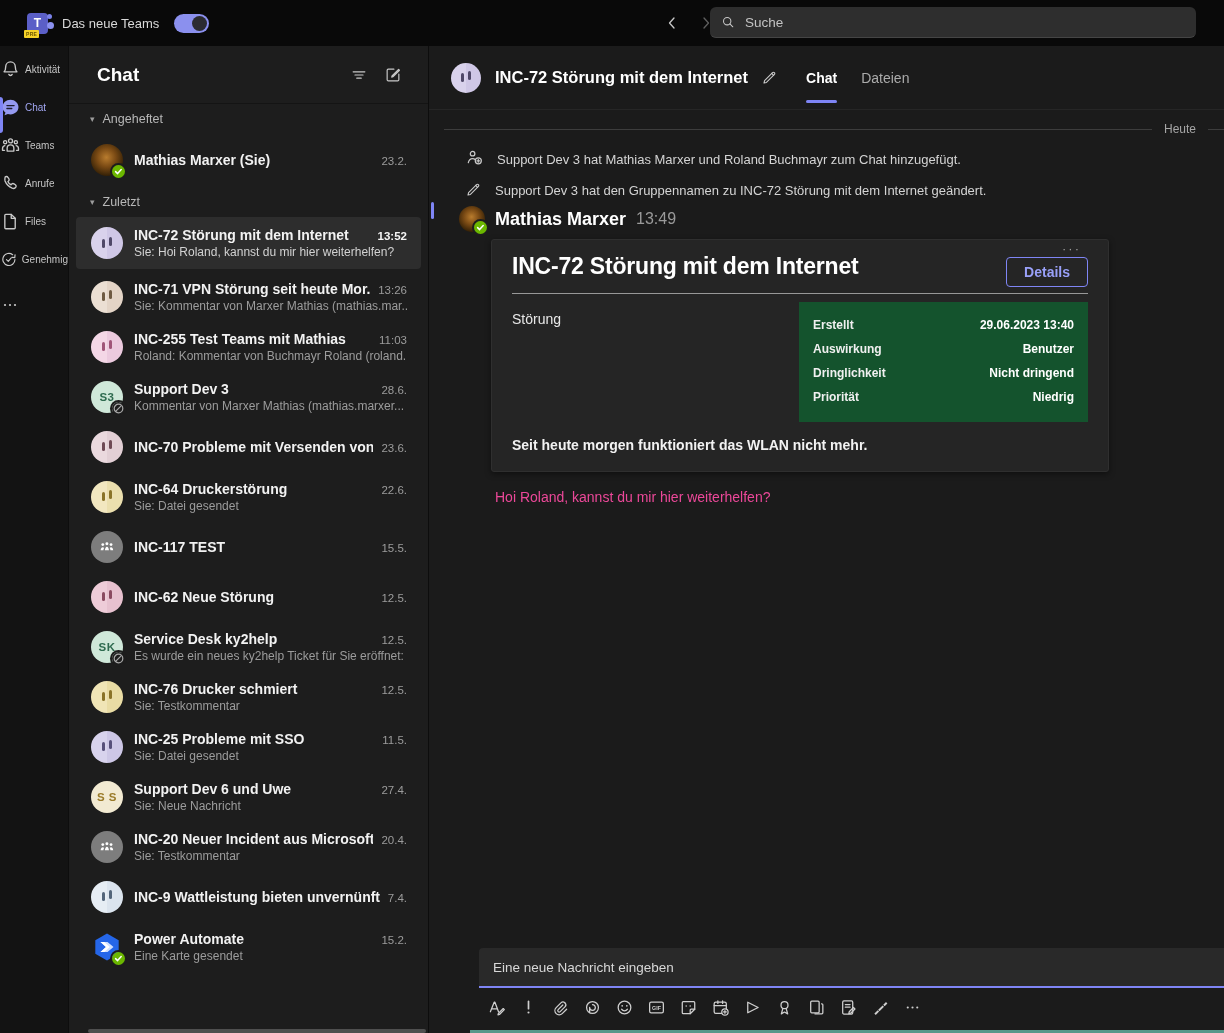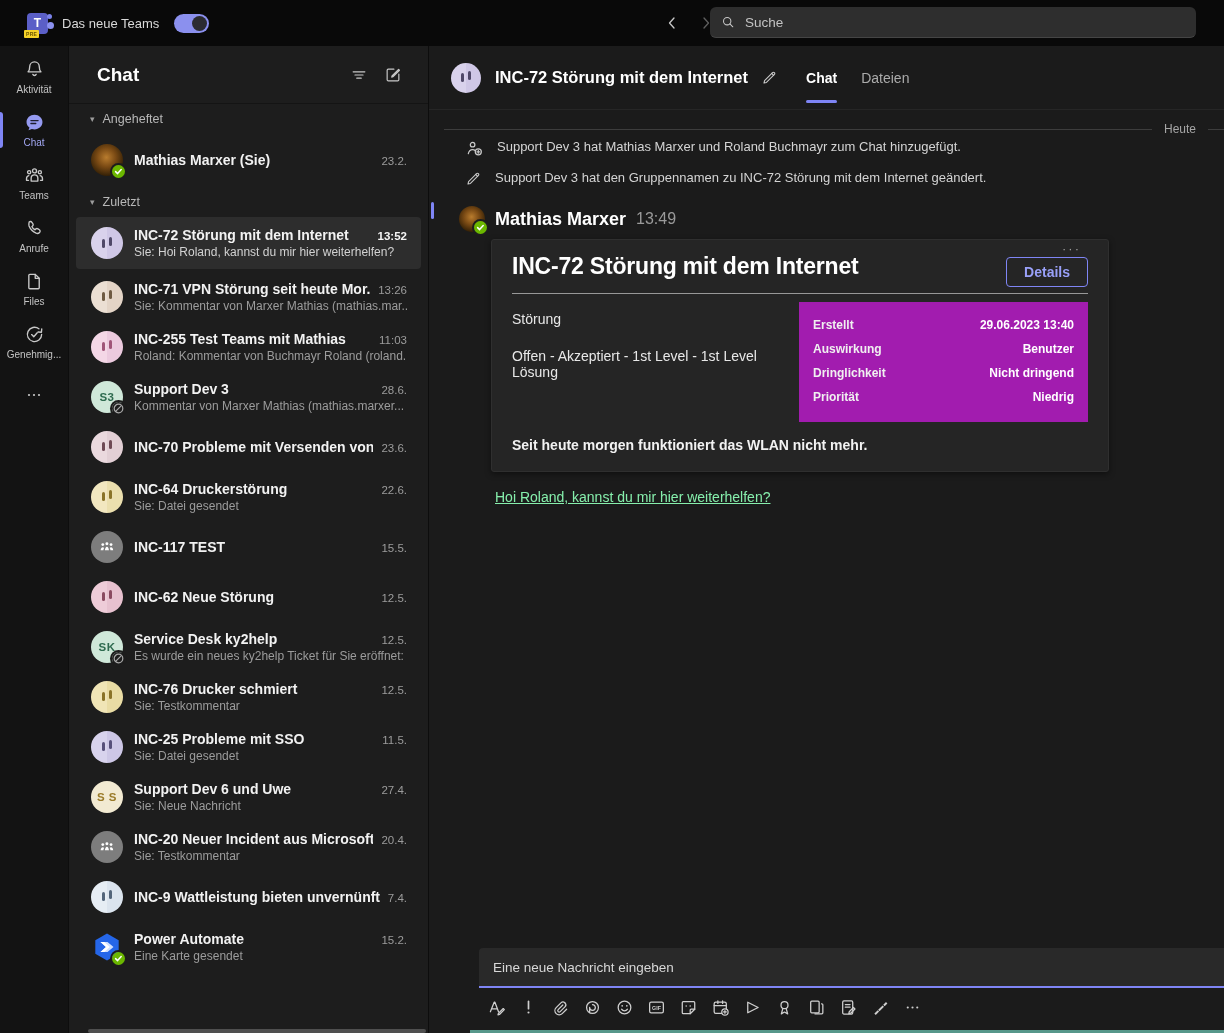--- a/index.html
+++ b/index.html
@@ -20,21 +20,21 @@
   .navarrow { position:absolute; top:15px; width:16px; height:16px; }
   .nav-back { left:664px; }
   .nav-fwd  { left:698px; }
   .nav-fwd path { stroke:#5f5f5f; }
   .searchbox { position:absolute; left:710px; top:7px; width:486px; height:31px; background:#2e2e2e; border-radius:6px; border-bottom:1px solid #454545; display:flex; align-items:center; padding:0 10px; }
   .searchbox input { flex:1; background:transparent; border:none; outline:none; color:#d946ef; font-size:13.5px; font-family:"Liberation Sans",sans-serif; margin-left:9px; }
   .searchbox input::placeholder { color:#c3c3c3; opacity:1; }
 
   
   .rail { position:absolute; left:0; top:46px; width:68px; height:987px; background:#131313; display:flex; flex-direction:column; align-items:center; padding-top:13px; gap:17px; }
-  .rail-item { position:relative; width:100%; display:flex; flex-direction:column; align-items:center; gap:4px; cursor:pointer; }
+  .rail-item { position:relative; width:100%; display:flex; flex-direction:row; align-items:center; gap:4px; cursor:pointer; }
   .rail-item .rlabel { font-size:10px; color:#c4c4c4; max-width:62px; white-space:nowrap; overflow:hidden; }
   .rail-item.active .rlabel { color:#a2a7f2; }
   .rail-ind { position:absolute; left:0; top:0; width:3px; height:36px; background:#7f85f5; border-radius:0 3px 3px 0; }
   .rail-more { margin-top:8px; }
 
   
   .listpane { position:absolute; left:68px; top:46px; width:360px; height:987px; background:#1d1d1d; border-left:1px solid #0d0d0d; display:flex; flex-direction:column; }
   .lp-header { height:58px; display:flex; align-items:center; padding:0 26px 0 28px; border-bottom:1px solid #141414; flex:0 0 auto; }
   .lp-title { font-size:19px; font-weight:bold; color:#fff; flex:1; }
   .lp-iconbtn { width:18px; height:18px; margin-left:16px; cursor:pointer; }
@@ -71,43 +71,43 @@
   .tab { position:relative; display:flex; align-items:center; padding:0 12px; font-size:14px; color:#ababab; cursor:pointer; }
   .tab.active { color:#fff; font-weight:bold; }
   .tab.active .tab-underline { position:absolute; left:12px; right:12px; bottom:7px; height:3px; border-radius:2px; background:#7f85f5; }
   .unread-ind { position:absolute; left:2px; top:156px; width:3px; height:17px; border-radius:2px; background:#7f85f5; }
 
   .date-divider { display:flex; align-items:center; margin-top:12px; padding-left:15px; color:#a6a6a6; font-size:12px; }
   .date-divider .dl { flex:1; height:1px; background:#3d3d3d; }
   .date-divider .dr { width:16px; height:1px; background:#3d3d3d; }
   .date-divider .dtext { margin:0 12px; }
 
-  .sysmsg { display:flex; align-items:flex-start; gap:13px; padding-left:36px; height:28px; color:#d4d4d4; font-size:13px; margin-top:3px; }
+  .sysmsg { display:flex; align-items:flex-end; gap:13px; padding-left:36px; height:28px; color:#d4d4d4; font-size:13px; margin-top:3px; }
   .sysmsg:first-of-type { margin-top:11px; }
 
   .msg { margin-top:8px; padding-left:30px; }
   .msg-head { display:flex; align-items:center; gap:10px; }
   .msg-author { font-size:18px; font-weight:bold; color:#fff; }
   .msg-time { font-size:16px; color:#9a9a9a; }
 
   .card { position:relative; margin:7px 0 0 32px; width:618px; background:#252525; border:1px solid #2f2f2f; border-radius:3px; box-shadow:0 2px 6px rgba(0,0,0,.45); padding:13px 20px 18px; }
   .card-title { font-size:23px; font-weight:bold; color:#fff; letter-spacing:-.2px; }
   .card-more { position:absolute; top:1px; right:27px; color:#9d9d9d; font-size:13px; letter-spacing:2px; cursor:pointer; }
   .details-btn { position:absolute; top:17px; right:20px; background:transparent; border:1px solid #7f85f5; border-radius:4px; color:#99a0f8; font-size:14px; font-weight:bold; padding:6px 17px; cursor:pointer; font-family:"Liberation Sans",sans-serif; }
   .card-divider { height:1px; background:#989898; margin-top:13px; }
   .card-body { display:flex; align-items:flex-start; }
   .card-left { width:287px; padding-top:17px; }
   .card-cat { font-size:14px; color:#e8e8e8; }
   .card-status { margin-top:21px; font-size:14px; color:#e8e8e8; }
-  .card-panel { flex:1; margin-top:8px; background:#a21caf; padding:11px 14px 13px; }
+  .card-panel { flex:1; margin-top:8px; background:#14532d; padding:11px 14px 13px; }
   .frow { display:flex; justify-content:space-between; align-items:baseline; line-height:24px; }
   .flabel { font-size:12px; font-weight:bold; color:#f0f0f0; }
   .fvalue { font-size:12px; font-weight:bold; color:#fff; text-align:right; }
   .card-desc { margin-top:15px; font-size:14px; font-weight:bold; color:#f2f2f2; }
-  .msg-text { margin:17px 0 4px 36px; font-size:14px; color:#86efac;text-decoration:underline; }
+  .msg-text { margin:17px 0 4px 36px; font-size:14px; color:#ec4899; }
 
   
   .compose { position:absolute; left:50px; top:902px; width:790px; }
   .msg-input { width:100%; height:40px; background:#292929; border:none; outline:none; border-bottom:2px solid #7f85f5; border-radius:4px 4px 0 0; color:#e5e5e5; font-size:13.5px; padding:0 14px; font-family:"Liberation Sans",sans-serif; }
   .msg-input::placeholder { color:#d8d8d8; opacity:1; }
   .ctoolbar { display:flex; gap:8px; margin-top:7px; padding-left:5px; }
   .cbtn { width:24px; height:24px; display:flex; align-items:center; justify-content:center; cursor:pointer; border-radius:3px; }
   .cbtn .ic { stroke:#cfcfcf; stroke-width:1.2; }
 
   
@@ -551,21 +551,20 @@
       </div>
 
       <div class="card">
         <span class="card-more">···</span>
         <button class="details-btn">Details</button>
         <div class="card-title">INC-72 Störung mit dem Internet</div>
         <div class="card-divider"></div>
         <div class="card-body">
           <div class="card-left">
             <div class="card-cat">Störung</div>
-            <div class="card-status">Offen - Akzeptiert - 1st Level - 1st Level Lösung</div>
           </div>
           <div class="card-panel">
             <div class="frow">
               <span class="flabel">Erstellt</span>
               <span class="fvalue">29.06.2023 13:40</span>
             </div>
             <div class="frow">
               <span class="flabel">Auswirkung</span>
               <span class="fvalue">Benutzer</span>
             </div>

